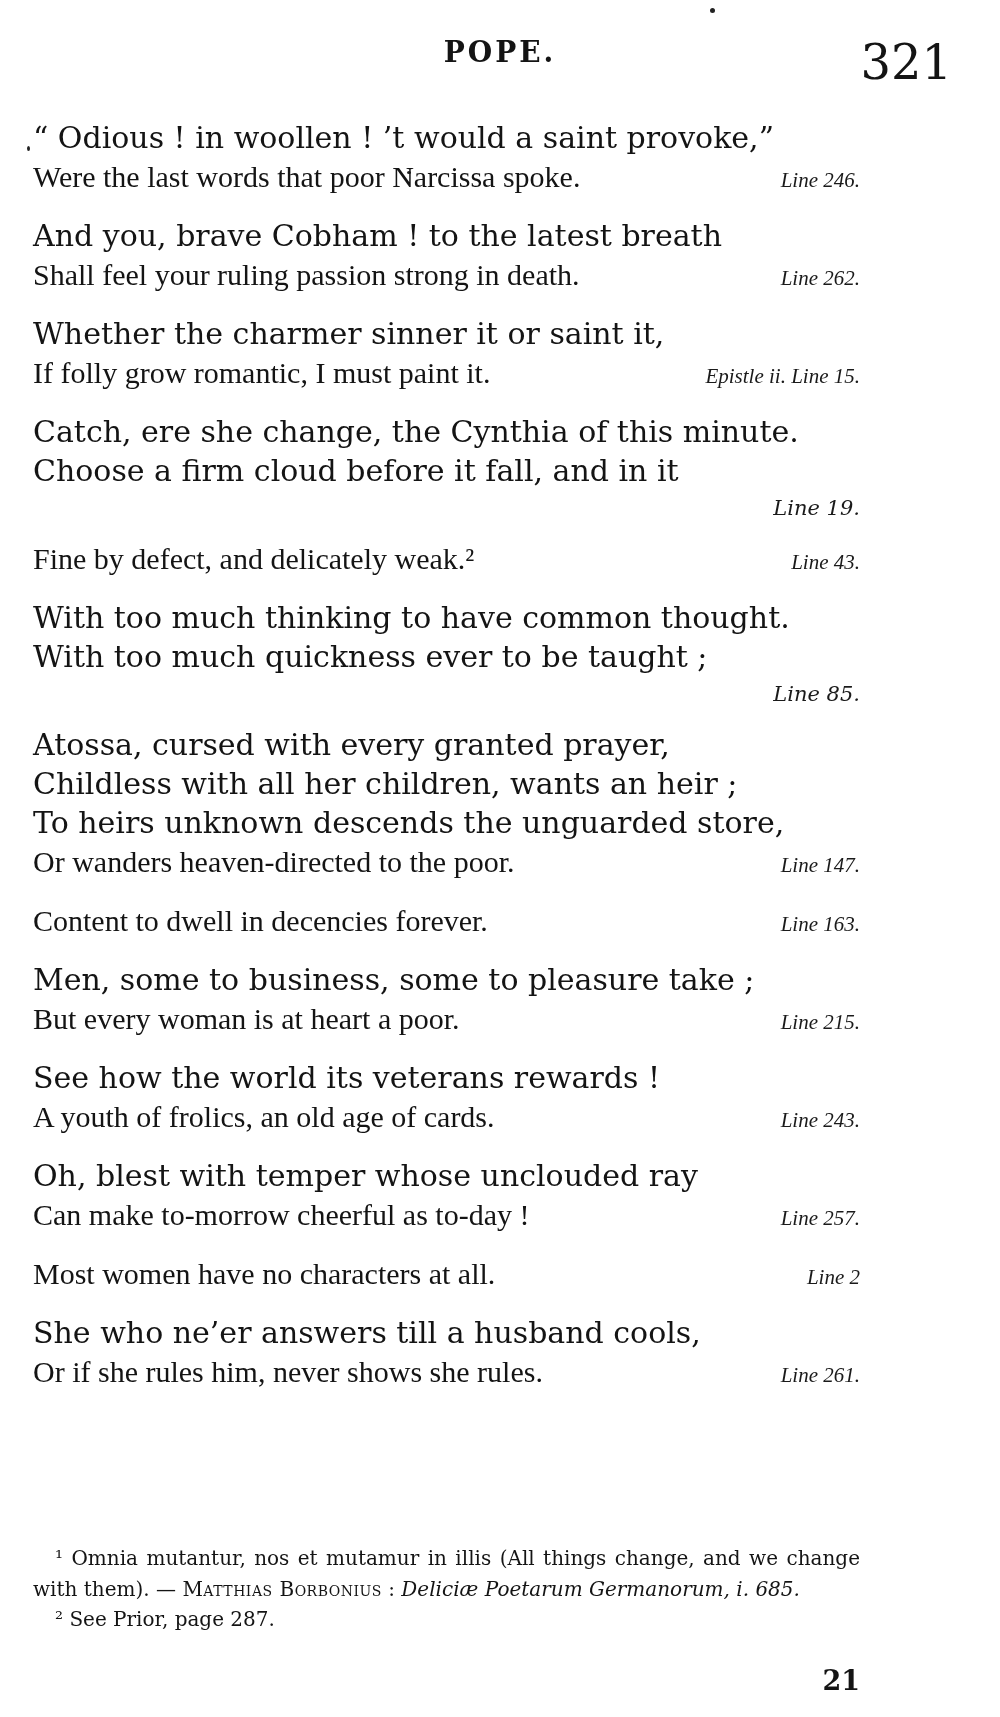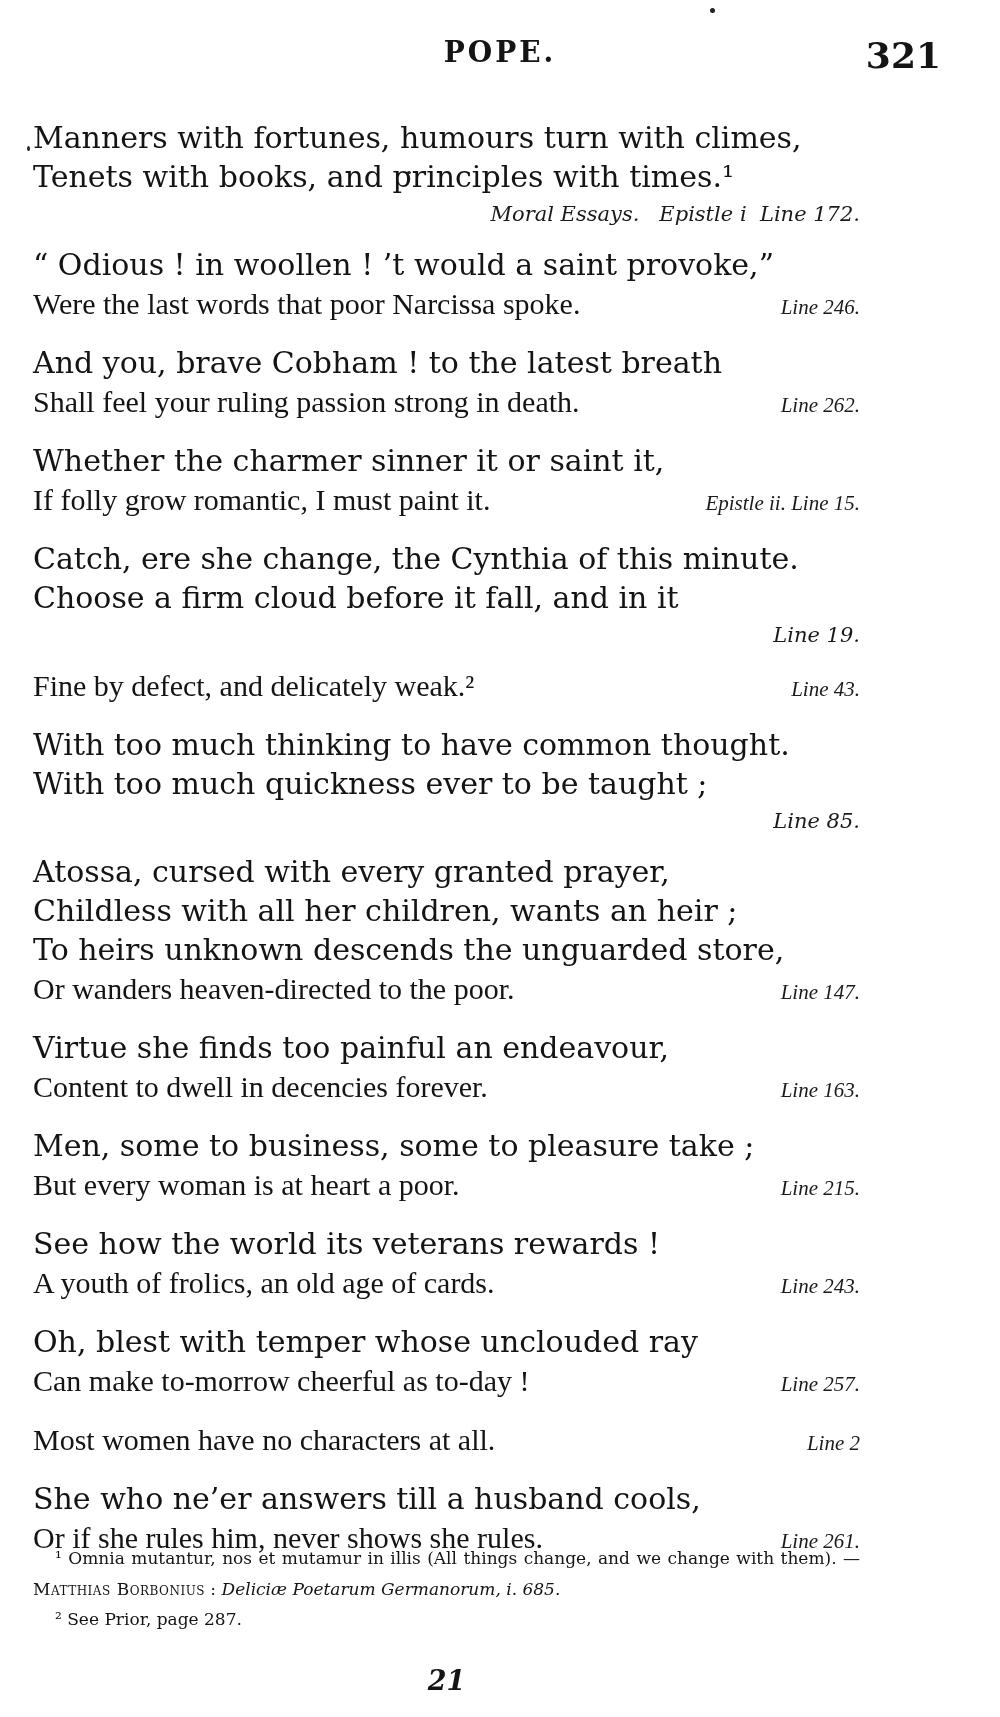--- a/index.html
+++ b/index.html
@@ -10,44 +10,44 @@
     background:#ffffff;
     color:#141414;
     font-family:"DejaVu Serif", serif;
     overflow:hidden;
   }
   .page-header { position:absolute; top:36px; left:0; width:1000px; height:46px; }
   .running-title {
     text-align:center; font-size:28px; letter-spacing:3px; font-weight:bold;
     transform:scaleY(1.05);
   }
-  .folio { position:absolute; right:59px; top:-2px; font-size:36px; font-weight:bold; }
+  .folio { position:absolute; right:48px; top:-2px; font-size:48px; font-weight:normal; }
 
   .text-block { position:absolute; top:118px; left:33px; width:827px; }
   .quote { margin:0 0 16px 0; }
   .qline { font-size:30px; line-height:39px; white-space:nowrap; }
   .has-cite { display:flex; justify-content:space-between; align-items:baseline; white-space:nowrap;font-family:Liberation Serif, serif; }
   .cite {
     font-style:italic; font-size:21px; white-space:pre;
     flex-shrink:0; padding-left:12px; color:#1a1a1a;
   }
   .cite-row { text-align:right; line-height:30px; margin-top:3px; font-size:21px; }
   .cite-row .cite { padding-left:0; }
 
   .footnotes {
     position:absolute; top:1543px; left:33px; width:827px;
-    font-size:17px; line-height:30.5px; text-align:justify;
+    font-size:20px; line-height:30.5px; text-align:justify;
   }
   .footnote { margin:0; text-indent:22px; }
   .smallcaps { font-variant:small-caps; letter-spacing:0.5px; }
   .italic { font-style:italic; }
 
   .page-footer {
     position:absolute; top:1665px; left:33px; width:827px;
-    text-align:center; font-size:27px; font-weight:bold;font-style:italic;
+    text-align:right; font-size:27px; font-weight:bold;
   }
 
   
   .speck { position:absolute; background:#222; border-radius:50%; }
   .speck-1 { left:710px; top:8px;   width:5px; height:5px; }
   .speck-2 { left:407px; top:171px; width:4px; height:3px; }
   .speck-3 { left:27px;  top:146px; width:3px; height:5px; }
 </style>
 </head>
 <body>
@@ -58,27 +58,20 @@
   <div class="speck speck-2"></div>
   <div class="speck speck-3"></div>
 
   <div class="page-header">
     <div class="running-title">POPE.</div>
     <div class="folio">321</div>
   </div>
 
   <main class="text-block">
 
-    <figure class="quote">
-      <div class="qline">Manners with fortunes, humours turn with climes,</div>
-      <div class="qline">Tenets with books, and principles with times.¹</div>
-      <div class="cite-row">
-        <span class="cite">Moral Essays.   Epistle i  Line 172.</span>
-      </div>
-    </figure>
 
     <figure class="quote">
       <div class="qline">“ Odious ! in woollen ! ’t would a saint provoke,”</div>
       <div class="qline has-cite">
         <span>Were the last words that poor Narcissa spoke.</span>
         <span class="cite">Line 246.</span>
       </div>
     </figure>
 
     <figure class="quote">
@@ -124,21 +117,20 @@
       <div class="qline">Atossa, cursed with every granted prayer,</div>
       <div class="qline">Childless with all her children, wants an heir ;</div>
       <div class="qline">To heirs unknown descends the unguarded store,</div>
       <div class="qline has-cite">
         <span>Or wanders heaven-directed to the poor.</span>
         <span class="cite">Line 147.</span>
       </div>
     </figure>
 
     <figure class="quote">
-      <div class="qline">Virtue she finds too painful an endeavour,</div>
       <div class="qline has-cite">
         <span>Content to dwell in decencies forever.</span>
         <span class="cite">Line 163.</span>
       </div>
     </figure>
 
     <figure class="quote">
       <div class="qline">Men, some to business, some to pleasure take ;</div>
       <div class="qline has-cite">
         <span>But every woman is at heart a poor.</span>

